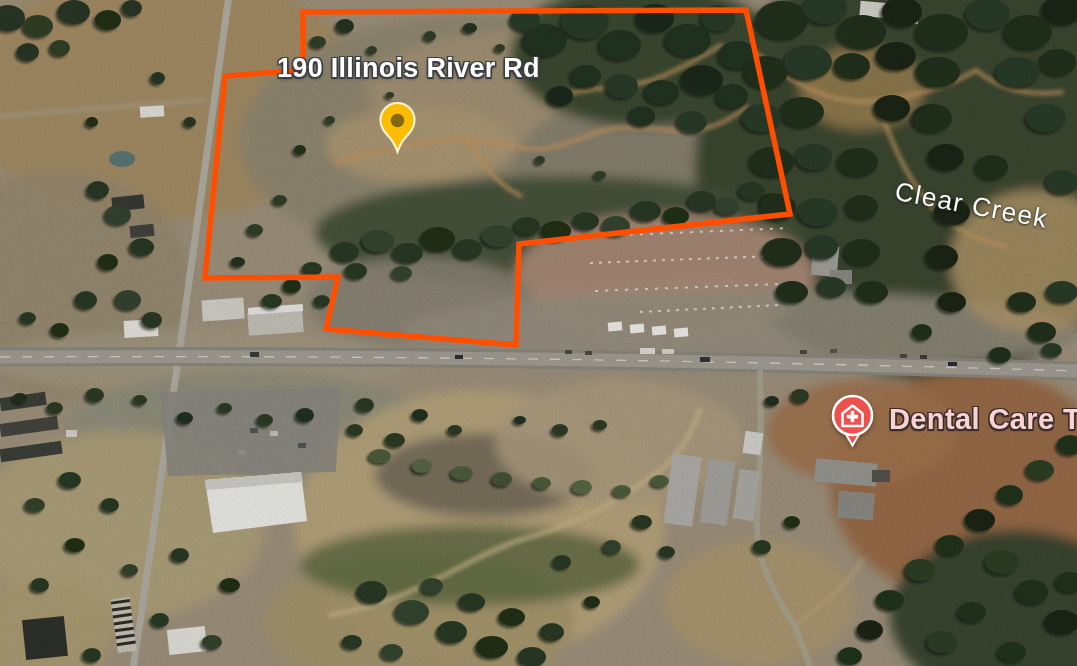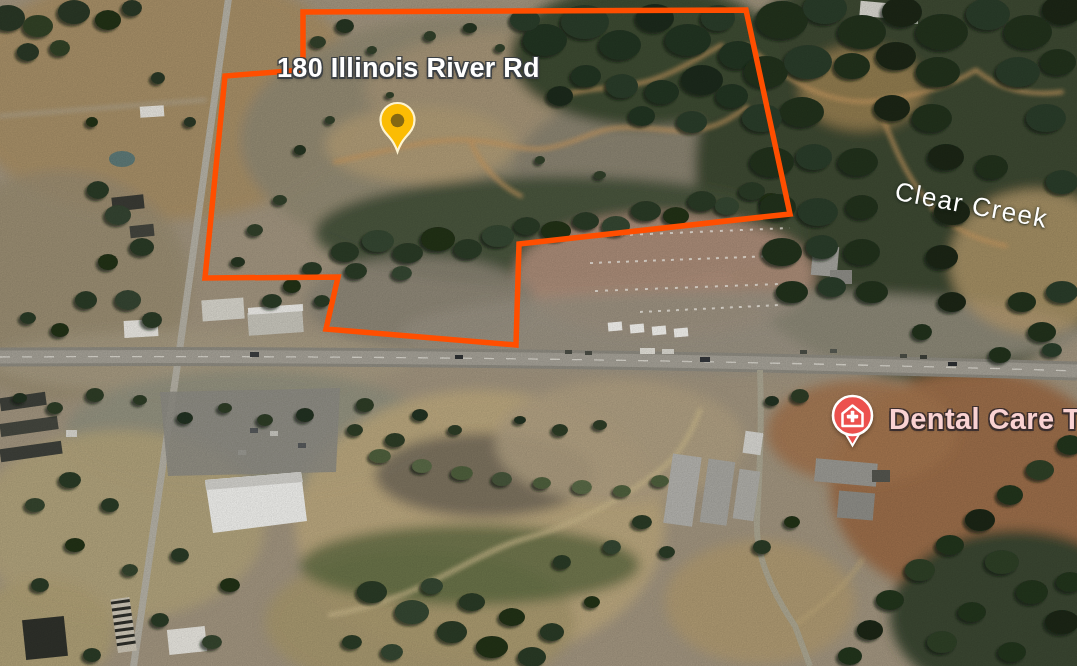--- a/index.html
+++ b/index.html
@@ -415,19 +415,19 @@
   <svg class="pin dental-pin" width="45" height="58" viewBox="0 0 45 58">
     <path d="M14,37 L22.5,51.5 L31,37 Z" stroke="#ffffff" stroke-width="2" style="fill: rgb(236, 81, 78);"></path>
     <circle cx="22.5" cy="21.5" r="19.5" stroke="#ffffff" stroke-width="2.6" style="fill: rgb(236, 81, 78);"></circle>
     <path d="M22.5,11.5 L32.5,19.5 V32 H12.5 V19.5 Z" fill="none" stroke-width="2.5" stroke-linejoin="round" style="stroke: rgb(255, 255, 255);"></path>
     <g style="fill: rgb(255, 255, 255);">
       <rect x="20.7" y="16.8" width="3.6" height="11.5" rx="0.8"></rect>
       <rect x="16.8" y="20.8" width="11.4" height="3.6" rx="0.8"></rect>
     </g>
   </svg>
 
-  <div class="map-label addr-label" style="color: rgb(255, 255, 255);">180 Illinois River Rd</div>
+  <div class="map-label addr-label" style="color: rgb(255, 255, 255);">190 Illinois River Rd</div>
 
   <div class="map-label creek-label" style="color: rgb(255, 255, 255);">Clear Creek</div>
 
   <div class="map-label dental-label" style="color: rgb(249, 210, 210);">Dental Care Too</div>
 
 </div>
 
 </body></html>

